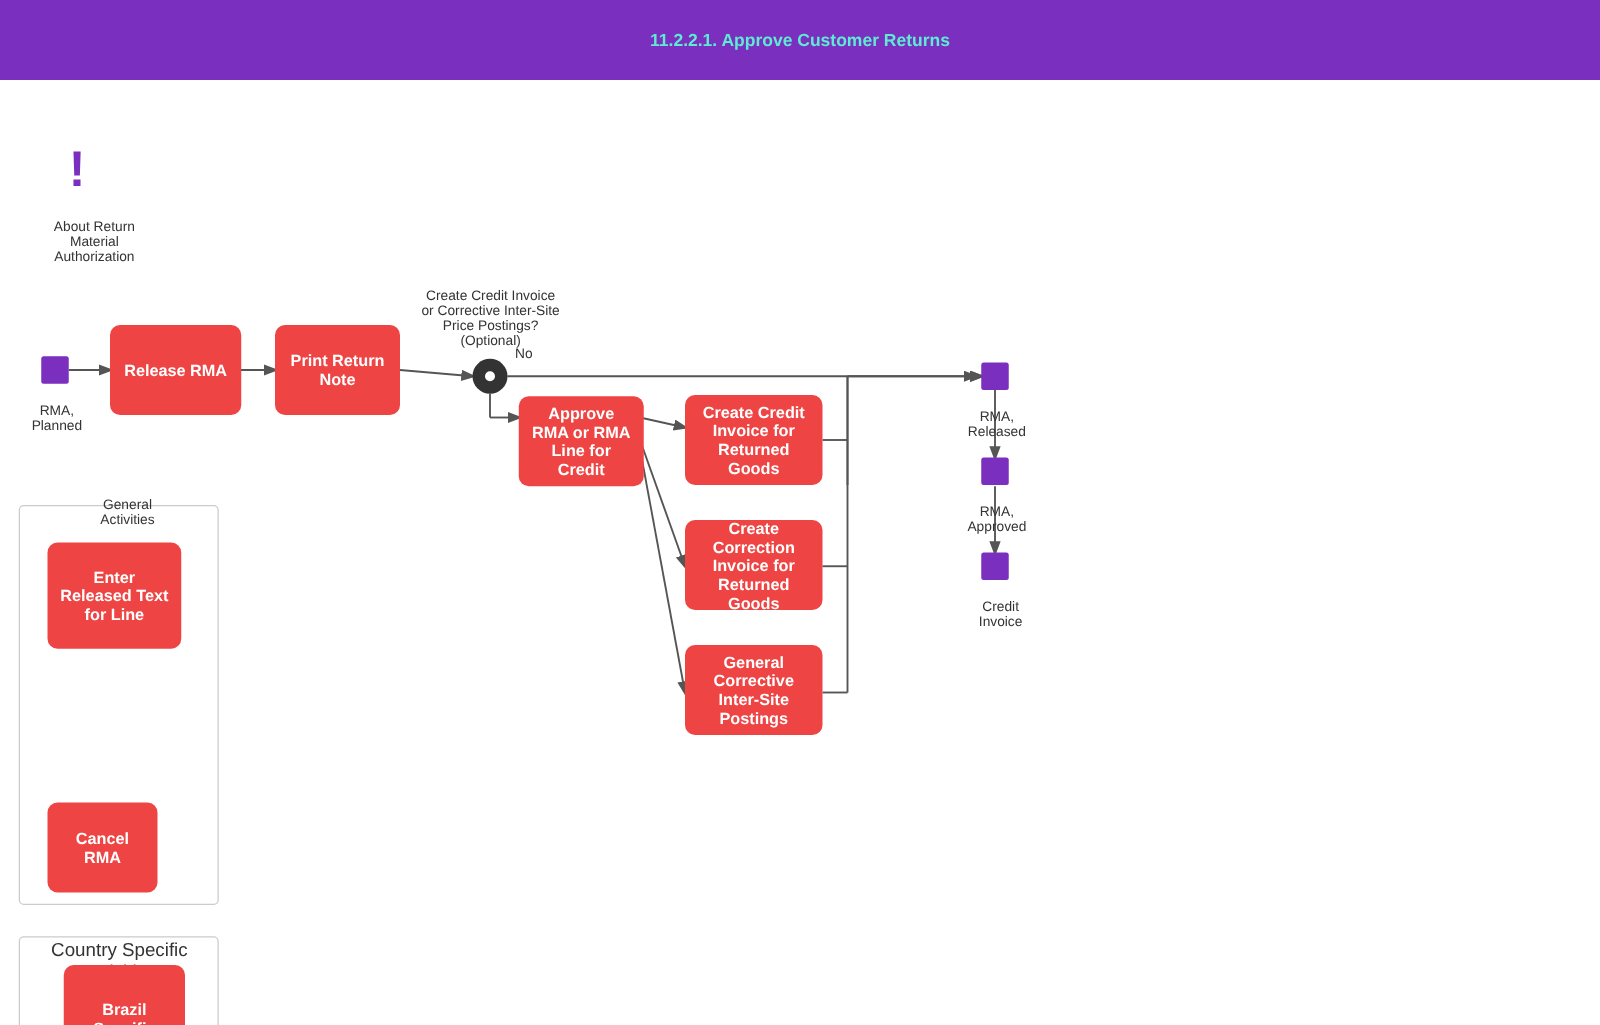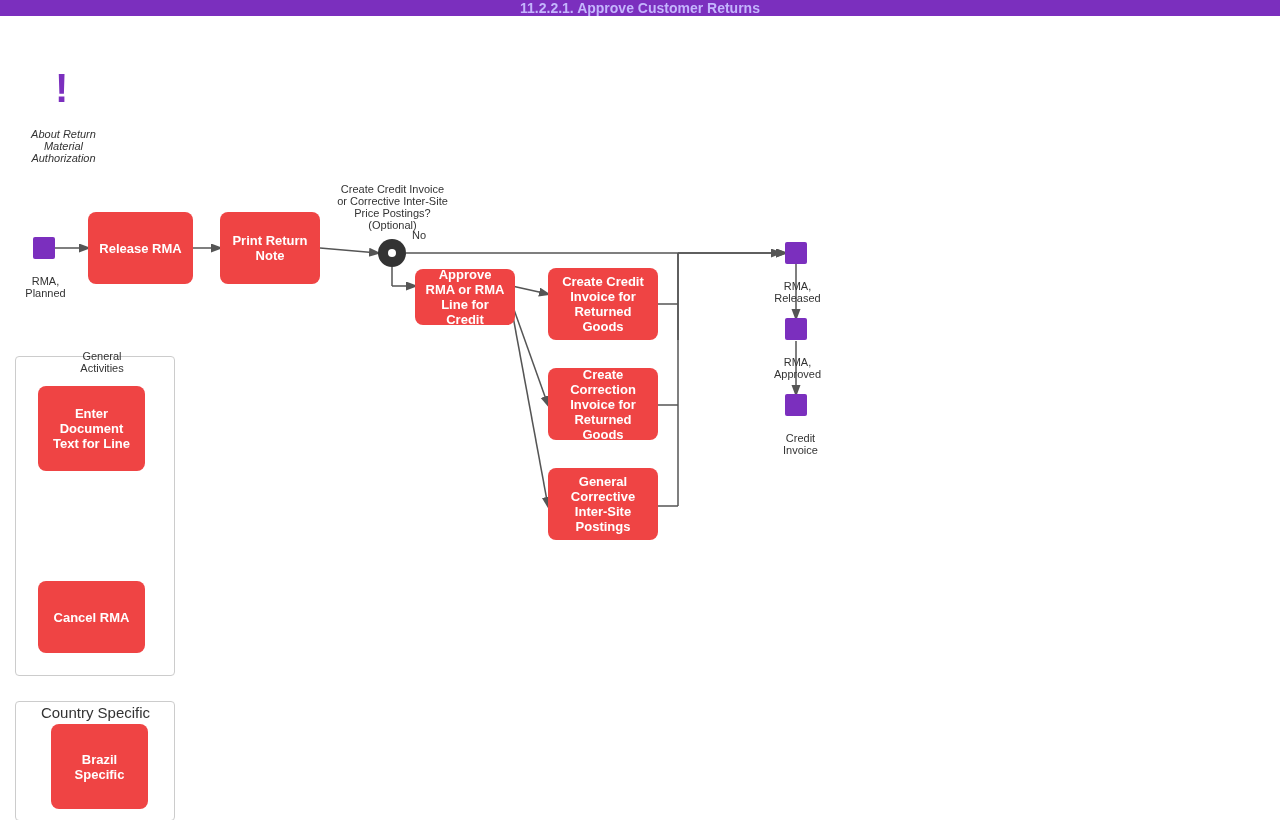--- a/index.html
+++ b/index.html
@@ -1,22 +1,22 @@
 <!DOCTYPE html>
 <html><head>
   <meta charset="utf-8">
   <style>
     * { box-sizing: border-box; margin: 0; padding: 0; }
     body { font-family: Arial, sans-serif; background: #fff; width: 1280px; height: 820px; overflow: hidden; }
 
     .title-bar {
       background: #7B2FBE;
-      color: #c4b5fd;
-      text-align: center;
-      padding: 0 0;
+      color: #5eead4;
+      text-align: center;
+      padding: 24px 0;
       font-size: 14px;
       font-weight: bold;
     }
 
     .main-area {
       position: relative;
       width: 1280px;
       height: 795px;
     }
 
@@ -156,21 +156,21 @@
       <marker id="arrow" markerWidth="8" markerHeight="8" refX="6" refY="3" orient="auto">
         <path d="M0,0 L0,6 L8,3 z" fill="#555"></path>
       </marker>
     </defs>
   </svg>
 
   <div class="info-icon" style="left:55px; top:52px;">
     <span>!</span>
   </div>
 
-  <div class="node-label" style="left:16px; top:100px; width:95px; white-space:pre-line;font-style:italic;">
+  <div class="node-label" style="left:28px; top:100px; width:95px; white-space:pre-line;">
     <span>About Return
 Material
 Authorization</span>
   </div>
 
   <div class="decision-label" style="left:315px; top:155px; width:155px; white-space:pre-line;">
     <span>Create Credit Invoice
 or Corrective Inter-Site
 Price Postings?
 (Optional)</span>
@@ -190,21 +190,21 @@
     <span>Release RMA</span>
   </div>
 
   <div class="activity-box" style="left:220px; top:196px; width:100px; height:72px;text-align:center;">
     <span>Print Return
 Note</span>
   </div>
 
   <div class="gateway" style="left:378px; top:223px;"></div>
 
-  <div class="activity-box" style="left:415px; top:253px; width:100px; height:56px;">
+  <div class="activity-box" style="left:415px; top:253px; width:100px; height:72px;">
     <span>Approve RMA or
 RMA Line for
 Credit</span>
   </div>
 
   <div class="activity-box" style="left:548px; top:252px; width:110px; height:72px;">
     <span>Create Credit
 Invoice for
 Returned Goods</span>
   </div>
@@ -242,26 +242,26 @@
   </div>
 
   <div class="sidebar-panel" style="left:15px; top:340px; width:160px; height:320px;">
   </div>
   <div class="node-label" style="left:57px; top:322px; width:90px; white-space:pre-line; font-size:11px;">
     <span>General
 Activities</span>
   </div>
 
   <div class="activity-box" style="left:38px; top:370px; width:107px; height:85px;">
-    <span>Enter Document
+    <span>Enter Released
 Text for Line</span>
   </div>
 
 
-  <div class="activity-box" style="left:38px; top:565px; width:107px; height:72px;">
+  <div class="activity-box" style="left:38px; top:578px; width:88px; height:72px;">
     <span>Cancel RMA</span>
   </div>
 
   <div class="sidebar-panel" style="left:15px; top:685px; width:160px; height:120px;">
   </div>
   <div class="node-label" style="left:28px; top:688px; width:135px; font-size:15px;">
     <span>Country Specific Activities</span>
   </div>
 
   <div class="activity-box" style="left:38px; top:708px; width:97px; height:85px;margin-left:13px;">

